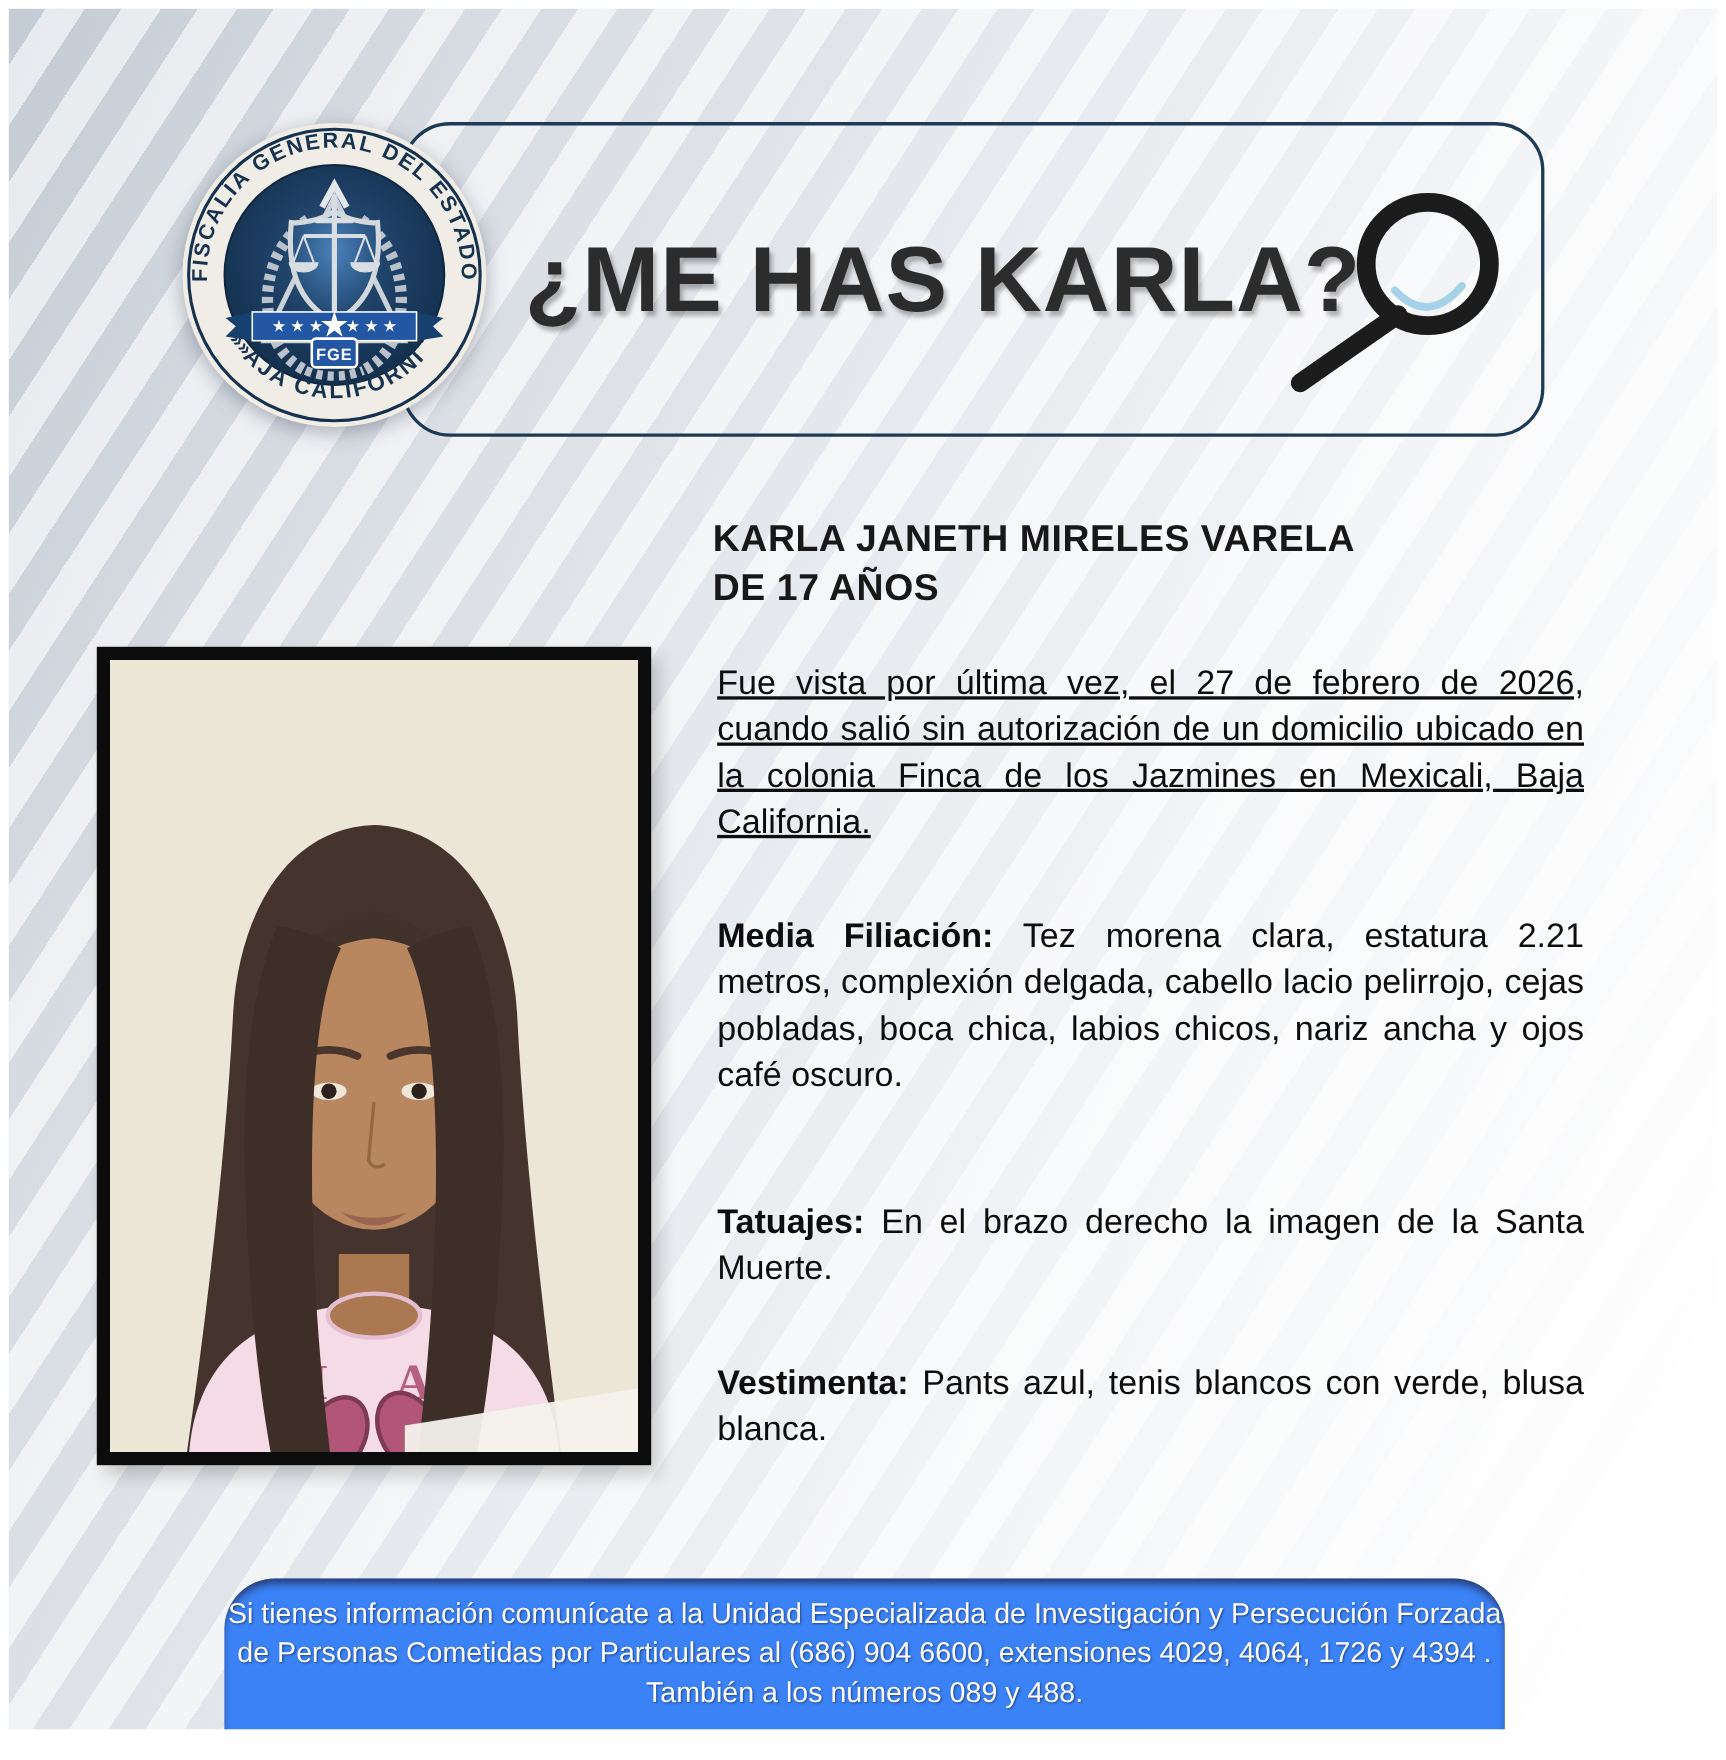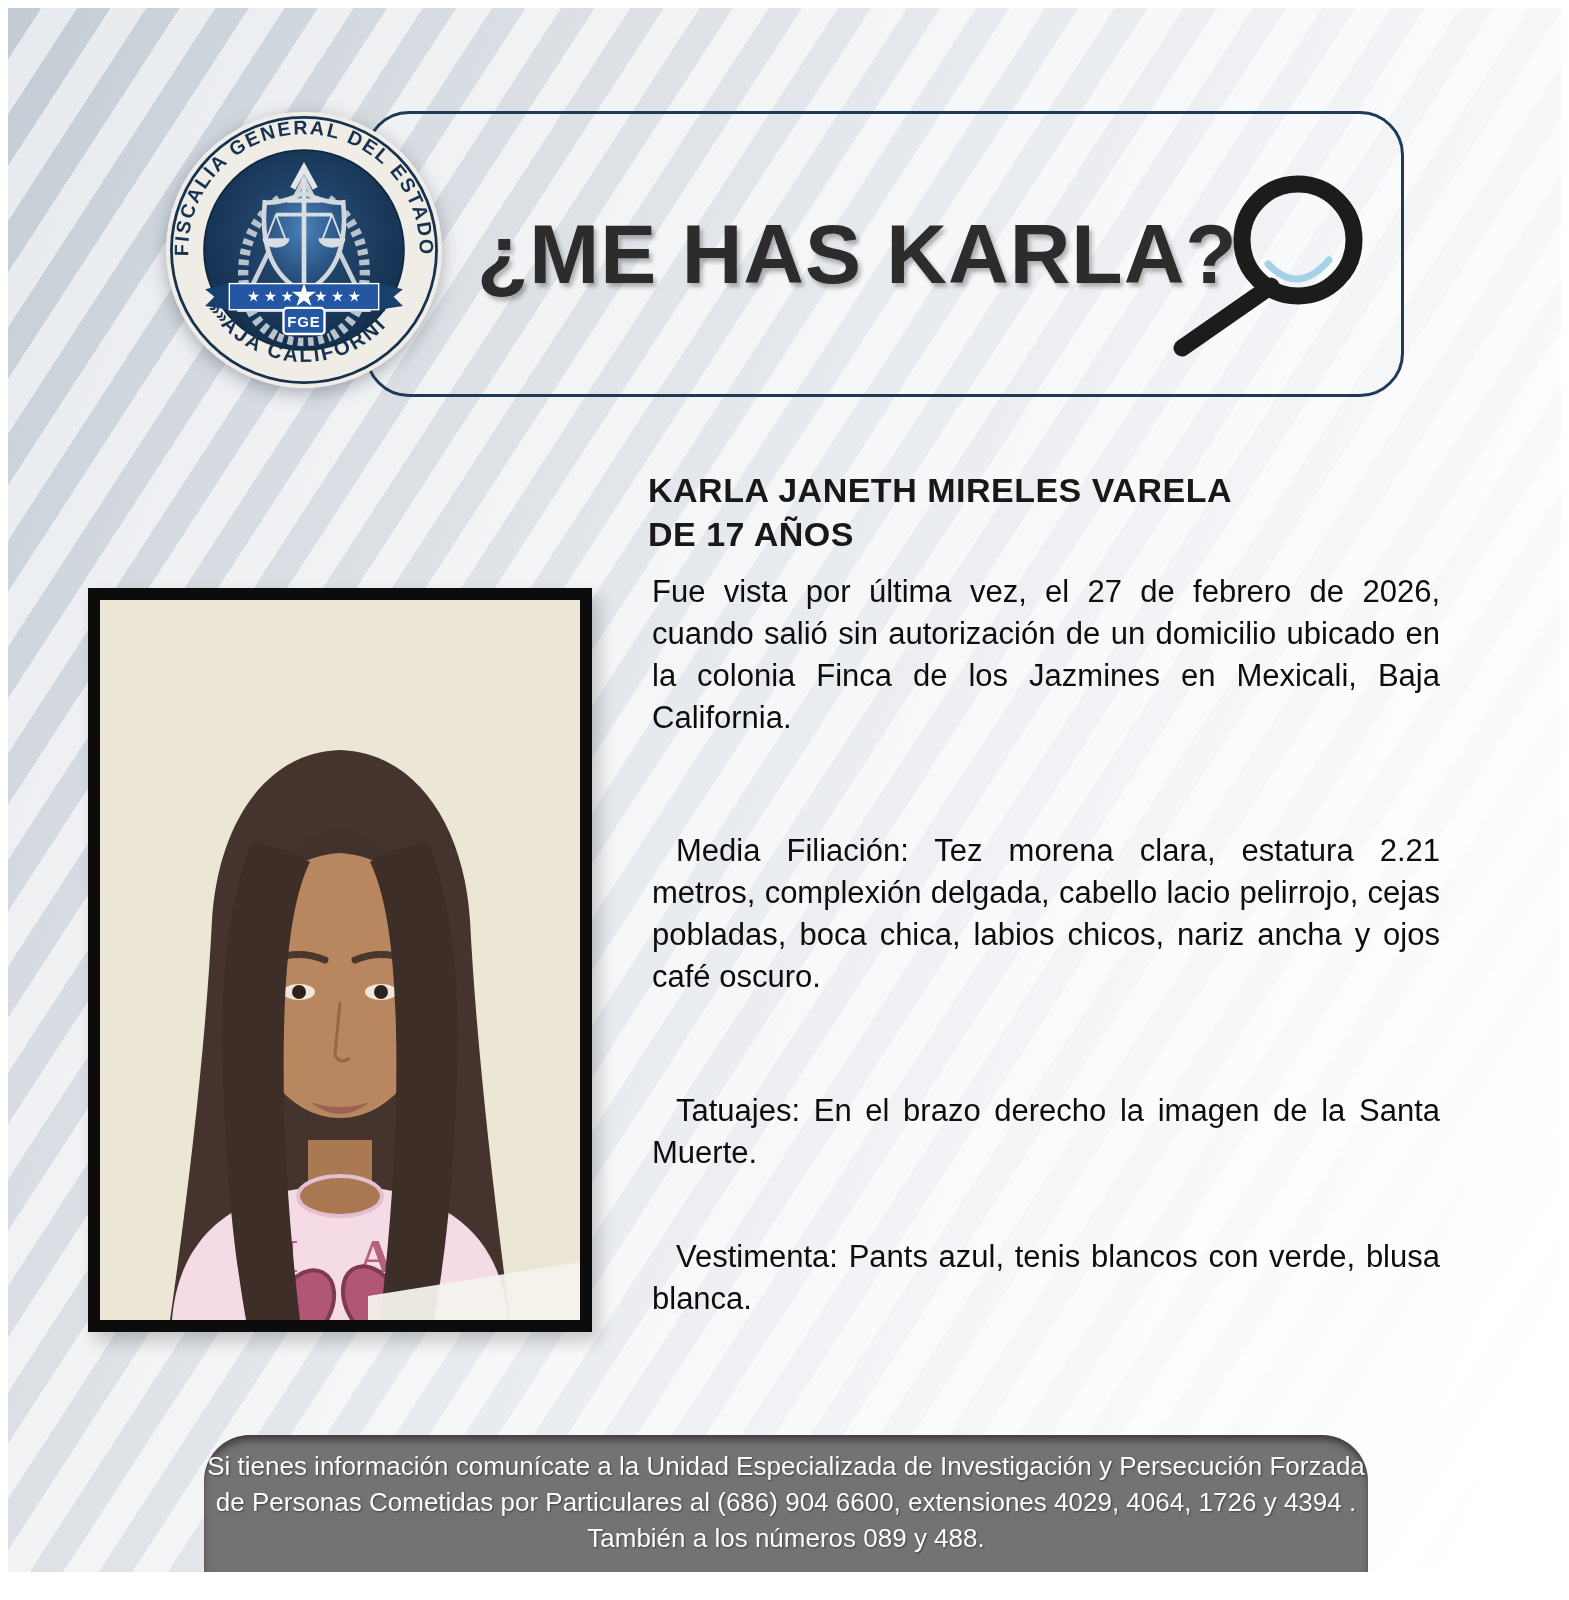--- a/index.html
+++ b/index.html
@@ -44,29 +44,29 @@
   .name-block{
     position:absolute; left:648px; top:468px; width:795px;
     color:#181818; font-weight:bold;
     font-size:34px; line-height:44px; letter-spacing:0.5px;
   }
   .para{
     position:absolute; left:652px; width:788px;
     font-size:31px; line-height:42px; color:#0d0d0d;
     text-align:justify; text-align-last:left; margin:0;
   }
-  .plabel{ font-weight:normal;margin-left:24px; }
-  #para-last-seen{ top:571px; }
+  .plabel{ font-weight:bold; }
+  #para-last-seen{ top:600px;text-decoration:underline; }
   #para-media-filiacion{ top:830px; }
   #para-tatuajes{ top:1090px; }
   #para-vestimenta{ top:1236px; }
   
   .footer-banner{
     position:absolute; left:204px; top:1435px; width:1164px; height:137px;
-    background:#737373; border-radius:46px 46px 0 0;
+    background:#3b82f6; border-radius:46px 46px 0 0;
     box-shadow:inset 0 6px 8px -2px rgba(25,4,14,0.6);
     color:#fdfbfc; text-align:center;
     font-size:26px; line-height:36px; padding-top:13px; box-sizing:border-box;
     text-shadow:1px 1px 2px rgba(0,0,0,0.45);
   }
 </style>
 </head>
 <body>
 
 <div id="poster">

